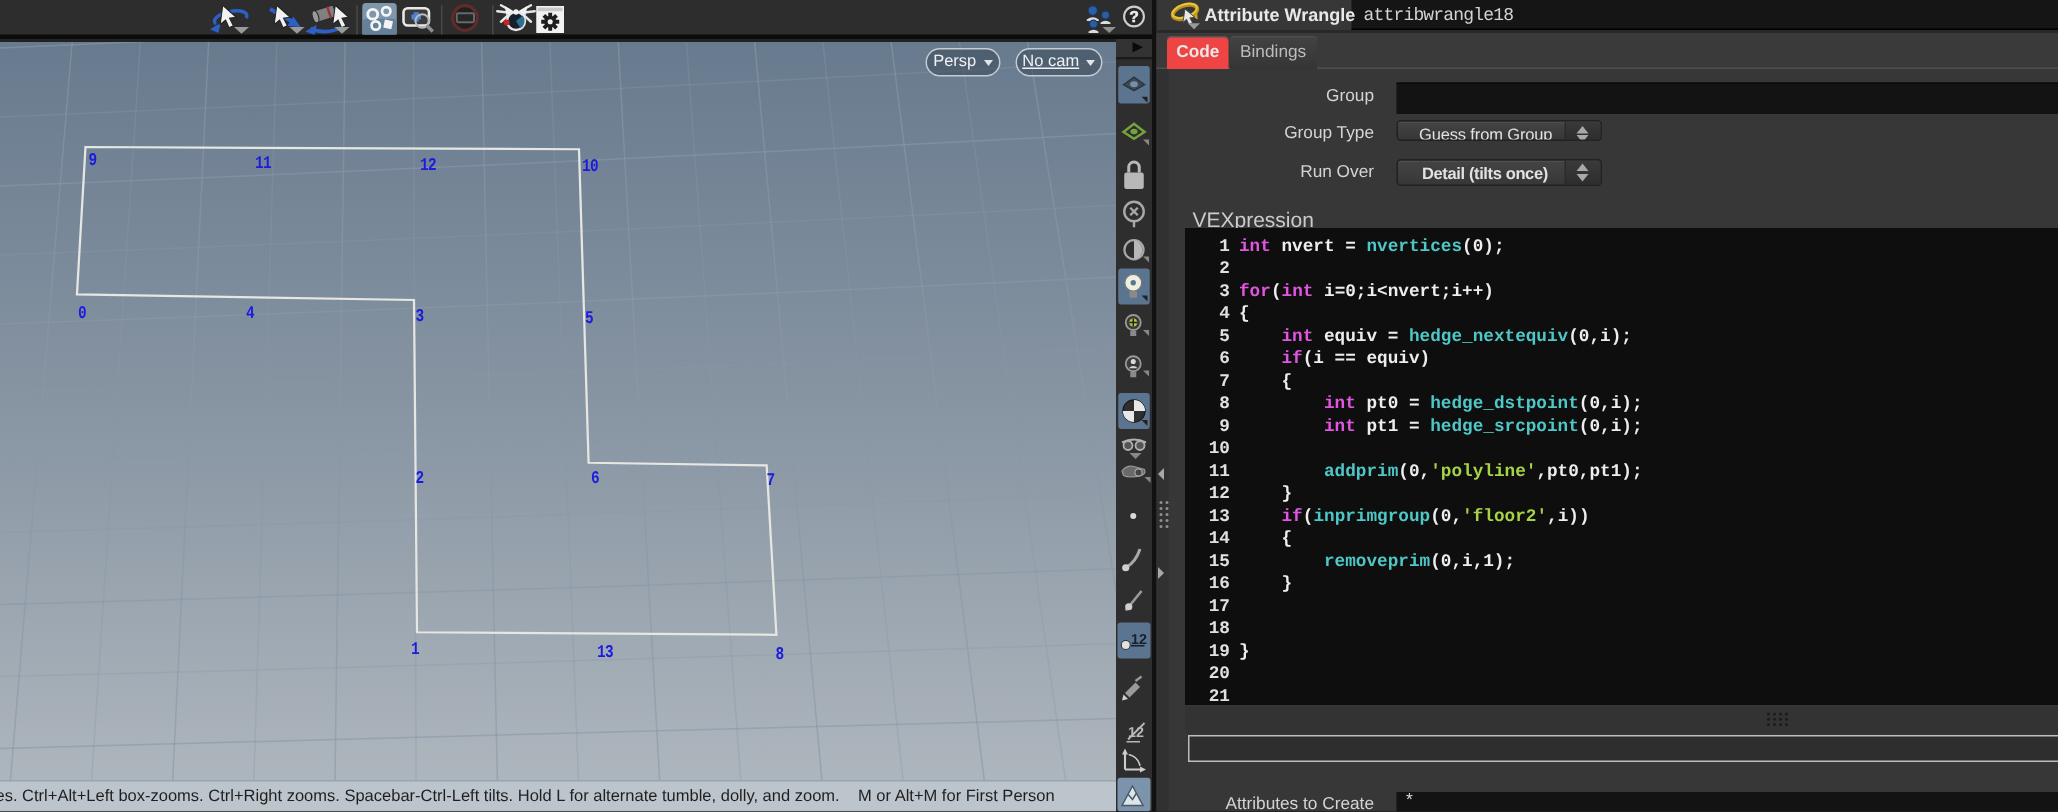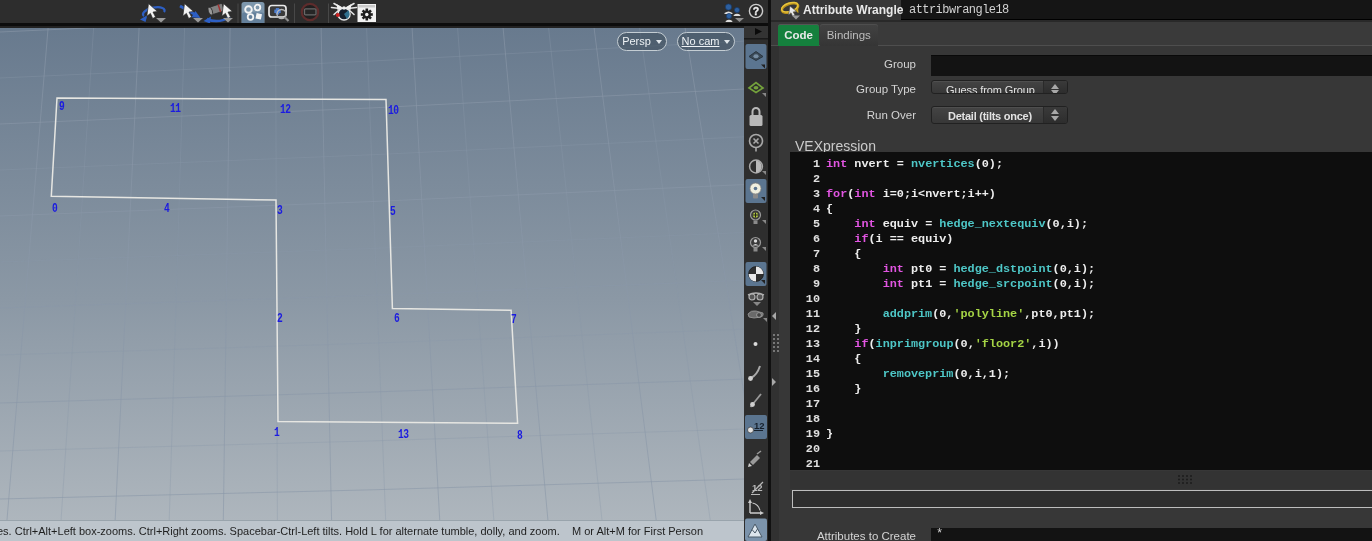--- a/index.html
+++ b/index.html
@@ -22,21 +22,21 @@
   #status{left:0;top:520px;width:744px;height:21px;background:#bdc5cc;color:#1f1f1f;border-top:1px solid #99a4ac;box-sizing:border-box;
           font-size:11px;line-height:20px;white-space:nowrap;overflow:hidden;}
   
   #panel{left:771px;top:0;width:601px;height:541px;background:#373737;}
   #namefield{left:901px;top:0;width:471px;height:19px;background:#151515;border-bottom:1px solid #000;}
   #nametext{left:909px;top:3px;color:#d2d2d2;font-family:"Liberation Mono",monospace;font-size:12px;letter-spacing:-0.55px;}
   #hdrtitle{left:803px;top:3px;color:#e9e9e9;font-weight:bold;font-size:12px;}
   #tabrow{left:771px;top:22px;width:601px;height:24px;background:#3a3a3a;border-bottom:1px solid #4e4e4e;box-sizing:border-box;}
   .tab{position:absolute;top:24px;height:22px;font-size:11.5px;display:flex;align-items:center;justify-content:center;
        border-radius:3px 3px 0 0;}
-  #tabcode{left:778px;width:41px;background:#15803d;color:#e8e8e8;font-weight:bold;box-shadow:inset 0 1px 0 #555;}
+  #tabcode{left:778px;width:41px;background:#ef4444;color:#e8e8e8;font-weight:bold;box-shadow:inset 0 1px 0 #555;}
   #tabbind{left:819.5px;width:58.5px;background:linear-gradient(#424242,#353535);color:#bcbcbc;box-shadow:inset 0 1px 0 #4e4e4e;}
   .plabel{position:absolute;color:#d4d4d4;font-size:11.5px;height:14px;line-height:14px;text-align:right;}
   #fgroup{left:931px;top:54.5px;width:441px;height:20px;background:#131313;border-top:1px solid #090909;}
   .dropdown{position:absolute;left:931px;height:14px;background:linear-gradient(#444444,#373737);border:1px solid #212121;border-radius:3px;
             box-shadow:inset 0 1px 0 rgba(255,255,255,0.06);color:#e2e2e2;font-size:11px;letter-spacing:-0.1px;box-sizing:border-box;overflow:hidden;}
   .dropdown .sz{position:absolute;right:0;top:0;bottom:0;width:23px;background:linear-gradient(#3a3a3a,#2d2d2d);border-left:1px solid #2a2a2a;}
   .dropdown .txt{position:absolute;left:14px;top:2.5px;line-height:14px;}
   .spin{position:absolute;display:block;right:6.5px;top:3px;width:10px;}
   .spin .u{display:block;width:0;height:0;border-left:4.7px solid transparent;border-right:4.7px solid transparent;border-bottom:5px solid #a8a8a8;margin-bottom:1.5px;}
   .spin .d{display:block;width:0;height:0;border-left:4.7px solid transparent;border-right:4.7px solid transparent;border-top:5px solid #a8a8a8;}

